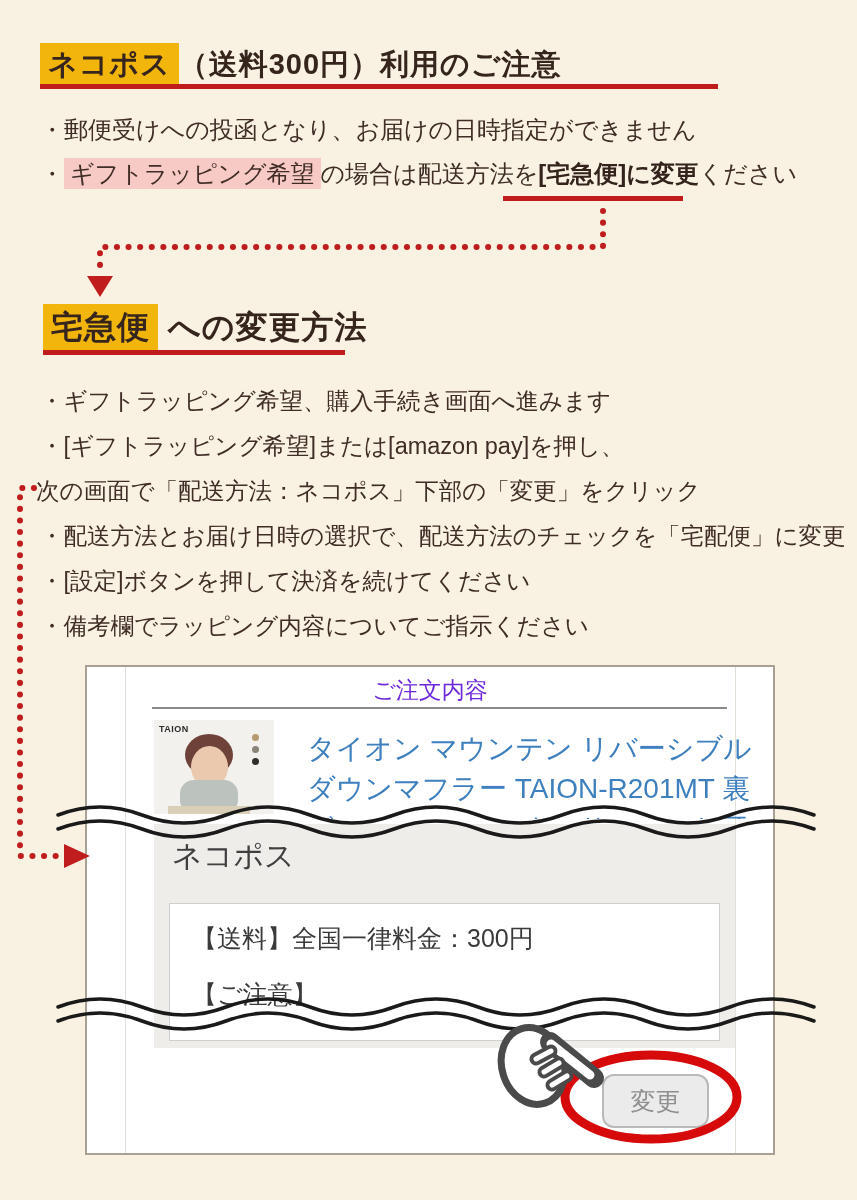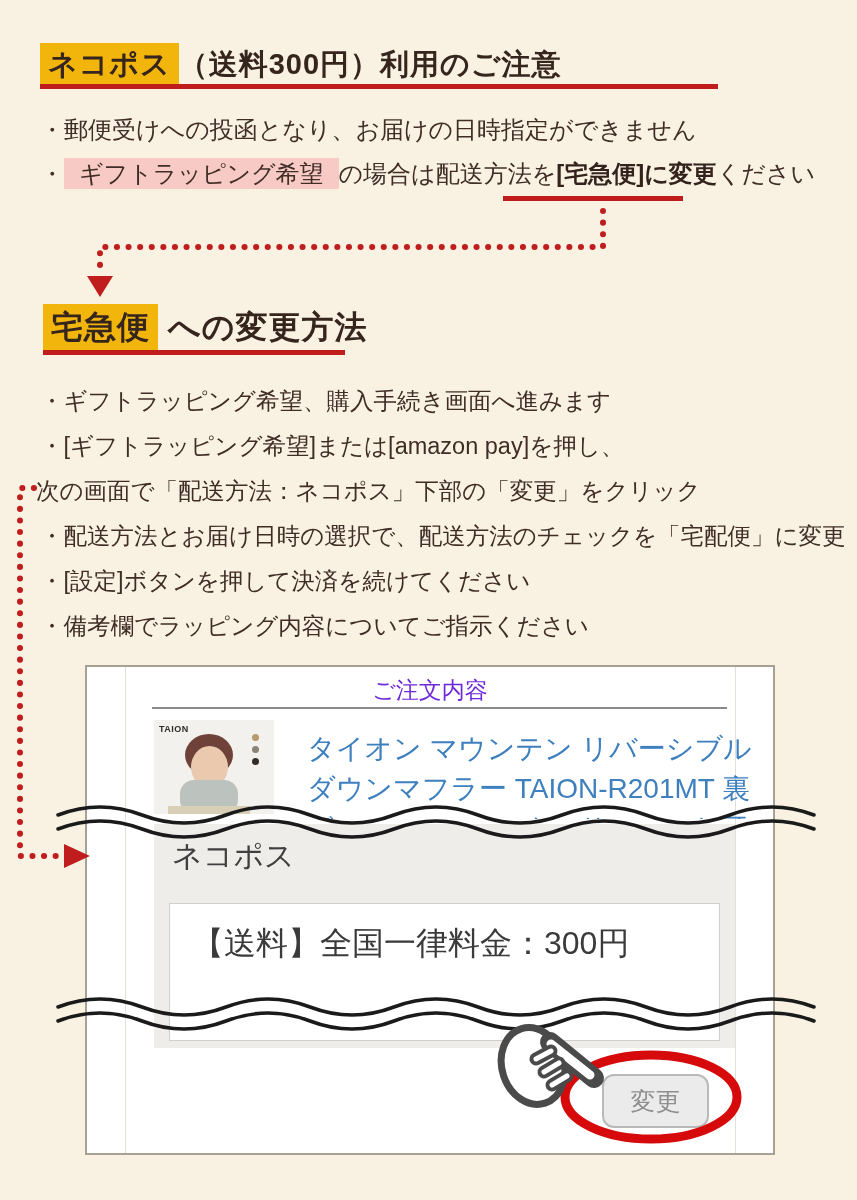--- a/index.html
+++ b/index.html
@@ -15,21 +15,21 @@
   .hl-yellow{background:#F2B50C;padding:5px 8px;}
   .rule{background:#C11C1C;height:5px;}
   .rule-h1{left:40px;top:84px;width:678px;}
   .rule-t2{left:503px;top:196px;width:180px;}
   .rule-h2{left:43px;top:350px;width:302px;}
   .h2{left:43px;top:306px;font-size:32px;font-weight:bold;color:#35251D;letter-spacing:1px;white-space:nowrap;}
   
   .bullet{font-size:24px;line-height:30px;white-space:nowrap;color:#3F2D26;}
   .t1{left:40px;top:115px;}
   .t2{left:40px;top:159px;}
-  .hl-pink{background:#F8CAC6;padding:2px 15px;}
+  .hl-pink{background:#F8CAC6;padding:2px 6px;}
   .t2 b{color:#33231C;}
   .step{font-size:23.5px;line-height:30px;white-space:nowrap;color:#3F2D26;}
   .s1{left:40px;top:386px;}
   .s2{left:40px;top:431px;}
   .s3{left:36px;top:476px;}
   .s4{left:40px;top:521px;}
   .s5{left:40px;top:566px;}
   .s6{left:40px;top:611px;text-align:right;}
   
   .mockup{left:85px;top:665px;width:690px;height:490px;background:#ffffff;border:2px solid #A8A092;box-sizing:border-box;}
@@ -50,21 +50,21 @@
   .pline{position:absolute;left:0;}
   .pl1{top:0;}
   .pl2{top:40px;}
   .frag{position:absolute;top:80px;}
   .fg1{left:0;}
   .fg2{left:215px;}
   .fg3{left:383px;}
   .gray-panel{position:absolute;left:67px;top:157px;width:581px;height:224px;background:#EFEDEA;}
   .mk-method{position:absolute;left:18px;top:12px;font-size:30px;color:#3F3F3F;}
   .inner-box{position:absolute;left:15px;top:79px;width:551px;height:138px;background:#ffffff;border:1px solid #CFCFCF;box-sizing:border-box;}
-  .fee{position:absolute;left:22px;top:18px;font-size:32px;color:#3A3A3A;white-space:nowrap;}
+  .fee{position:absolute;left:22px;top:18px;font-size:25px;color:#3A3A3A;white-space:nowrap;}
   .notice{position:absolute;left:22px;top:74px;font-size:25px;color:#3A3A3A;}
   .chg-btn{position:absolute;left:515px;top:407px;width:107px;height:54px;background:#EBEBEB;border:2px solid #B9B9B9;border-radius:12px;box-sizing:border-box;
     font-size:25px;color:#8F8F8F;display:flex;align-items:center;justify-content:center;cursor:pointer;}
   
   #overlay{position:absolute;left:0;top:0;width:857px;height:1200px;pointer-events:none;}
 </style>
 </head>
 <body>
 
 <div class="abs h1">
@@ -114,20 +114,21 @@
     <span class="pline pl2">ダウンマフラー TAION-R201MT 裏</span>
     <span class="frag fg1">ボ</span>
     <span class="frag fg2">ネコサ</span>
     <span class="frag fg3">ト可</span>
   </div>
 
   <div class="gray-panel">
     <div class="mk-method">ネコポス</div>
     <div class="inner-box">
       <div class="fee">【送料】全国一律料金：300円</div>
+      <div class="notice">【ご注意】</div>
     </div>
   </div>
 
   <div class="chg-btn">変更</div>
 </div>
 
 <svg id="overlay" viewBox="0 0 857 1200" xmlns="http://www.w3.org/2000/svg">
 
   <g>
     <path d="M603 211 L603 247 L100 247 L100 274" fill="none" stroke="#C01E1E" stroke-width="6" stroke-linecap="round" stroke-dasharray="0.1 11.5"></path>

